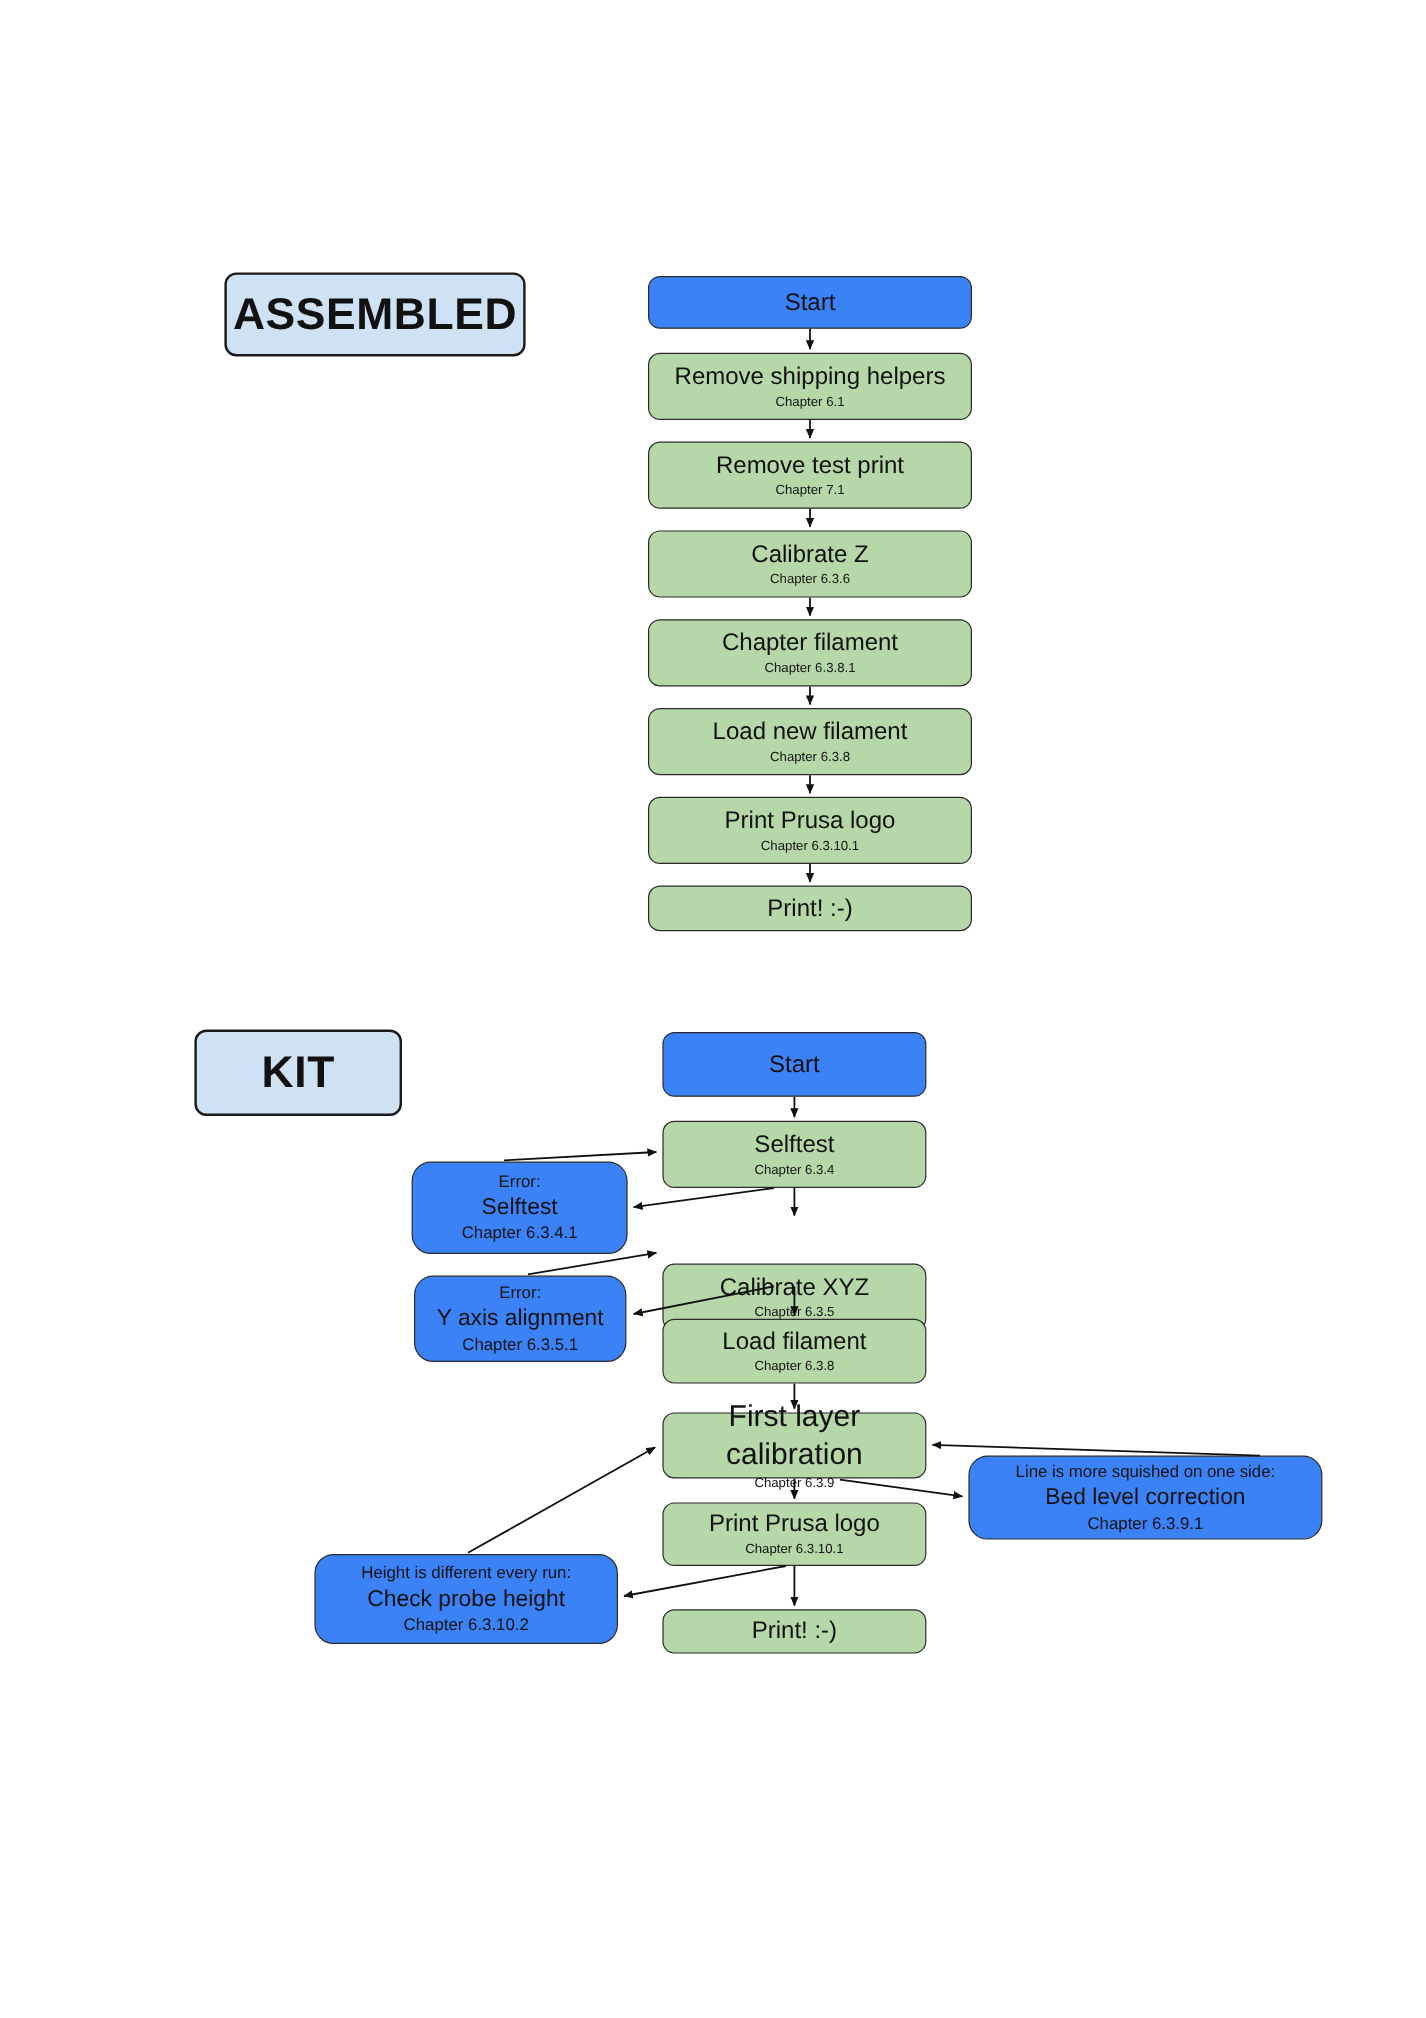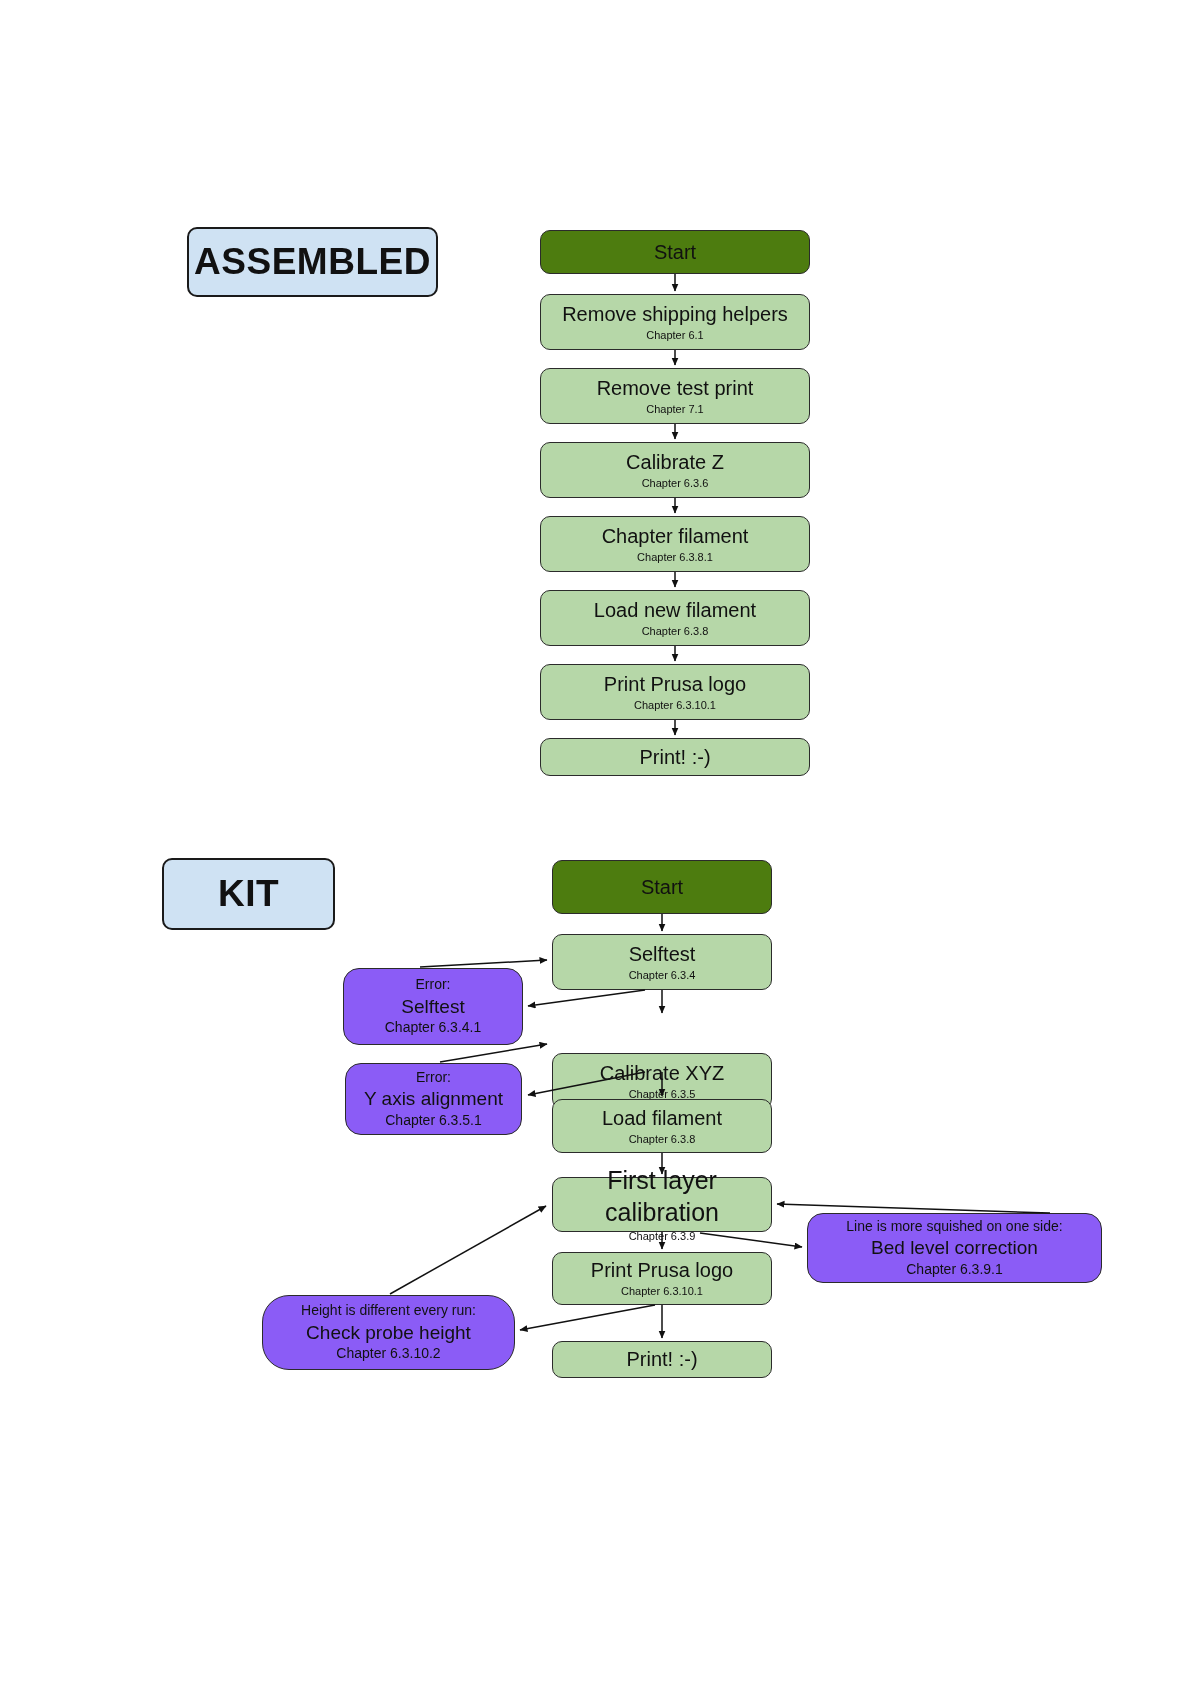--- a/index.html
+++ b/index.html
@@ -7,23 +7,23 @@
     width:1188px;height:1682px;position:relative;background:#ffffff;
     font-family:"Liberation Sans","DejaVu Sans",sans-serif;color:#111;
     overflow:hidden;
   }
   .node{
     position:absolute;box-sizing:border-box;
     border:1.8px solid #2b2b2b;border-radius:10px;
     display:flex;flex-direction:column;justify-content:center;align-items:center;
     text-align:center;line-height:1.25;
   }
-  .start-node{background:#4d7c0f;}
+  .start-node{background:#3b82f6;}
   .step-node{background:#b6d7a8;}
-  .error-node{background:#8b5cf6;border-radius:16px;}
+  .error-node{background:#3b82f6;border-radius:16px;}
   .big-label{
     background:#cfe2f3;border:2px solid #1a1a1a;border-radius:10px;
     font-weight:bold;font-size:37px;letter-spacing:0.5px;
   }
   .node-title{font-size:20px;}
   .node-title-sm{font-size:25px;}
   .node-chapter{font-size:11px;margin-top:2px;}
   .node-pretitle{font-size:14px;}
   .error-node .node-title{font-size:19px;margin-top:1px;}
   .error-node .node-chapter{font-size:14px;margin-top:1px;}
@@ -46,21 +46,21 @@
   #k-step2 {left:552px;top:1016px;width:220px;height:56px;margin-top:37px;}
   #k-step3 {left:552px;top:1099px;width:220px;height:54px;}
   #k-step4 {left:552px;top:1177px;width:220px;height:55px;}
   #k-step5 {left:552px;top:1252px;width:220px;height:53px;}
   #k-print {left:552px;top:1341px;width:220px;height:37px;}
 
   
   #e-selftest{left:343px;top:968px;width:180px;height:77px;}
   #e-yaxis  {left:345px;top:1063px;width:177px;height:72px;}
   #e-bed    {left:807px;top:1213px;width:295px;height:70px;text-align:right;}
-  #e-probe  {left:262px;top:1295px;width:253px;height:75px;border-radius:27px;}
+  #e-probe  {left:262px;top:1295px;width:253px;height:75px;}
 
   #arrow-layer{position:absolute;left:0;top:0;width:1188px;height:1682px;pointer-events:none;}
   #arrow-layer line{stroke:#111;stroke-width:1.5;}
 </style>
 </head>
 <body>
 
 <div class="node big-label" id="assembled-label">
   <span>ASSEMBLED</span>
 </div>

